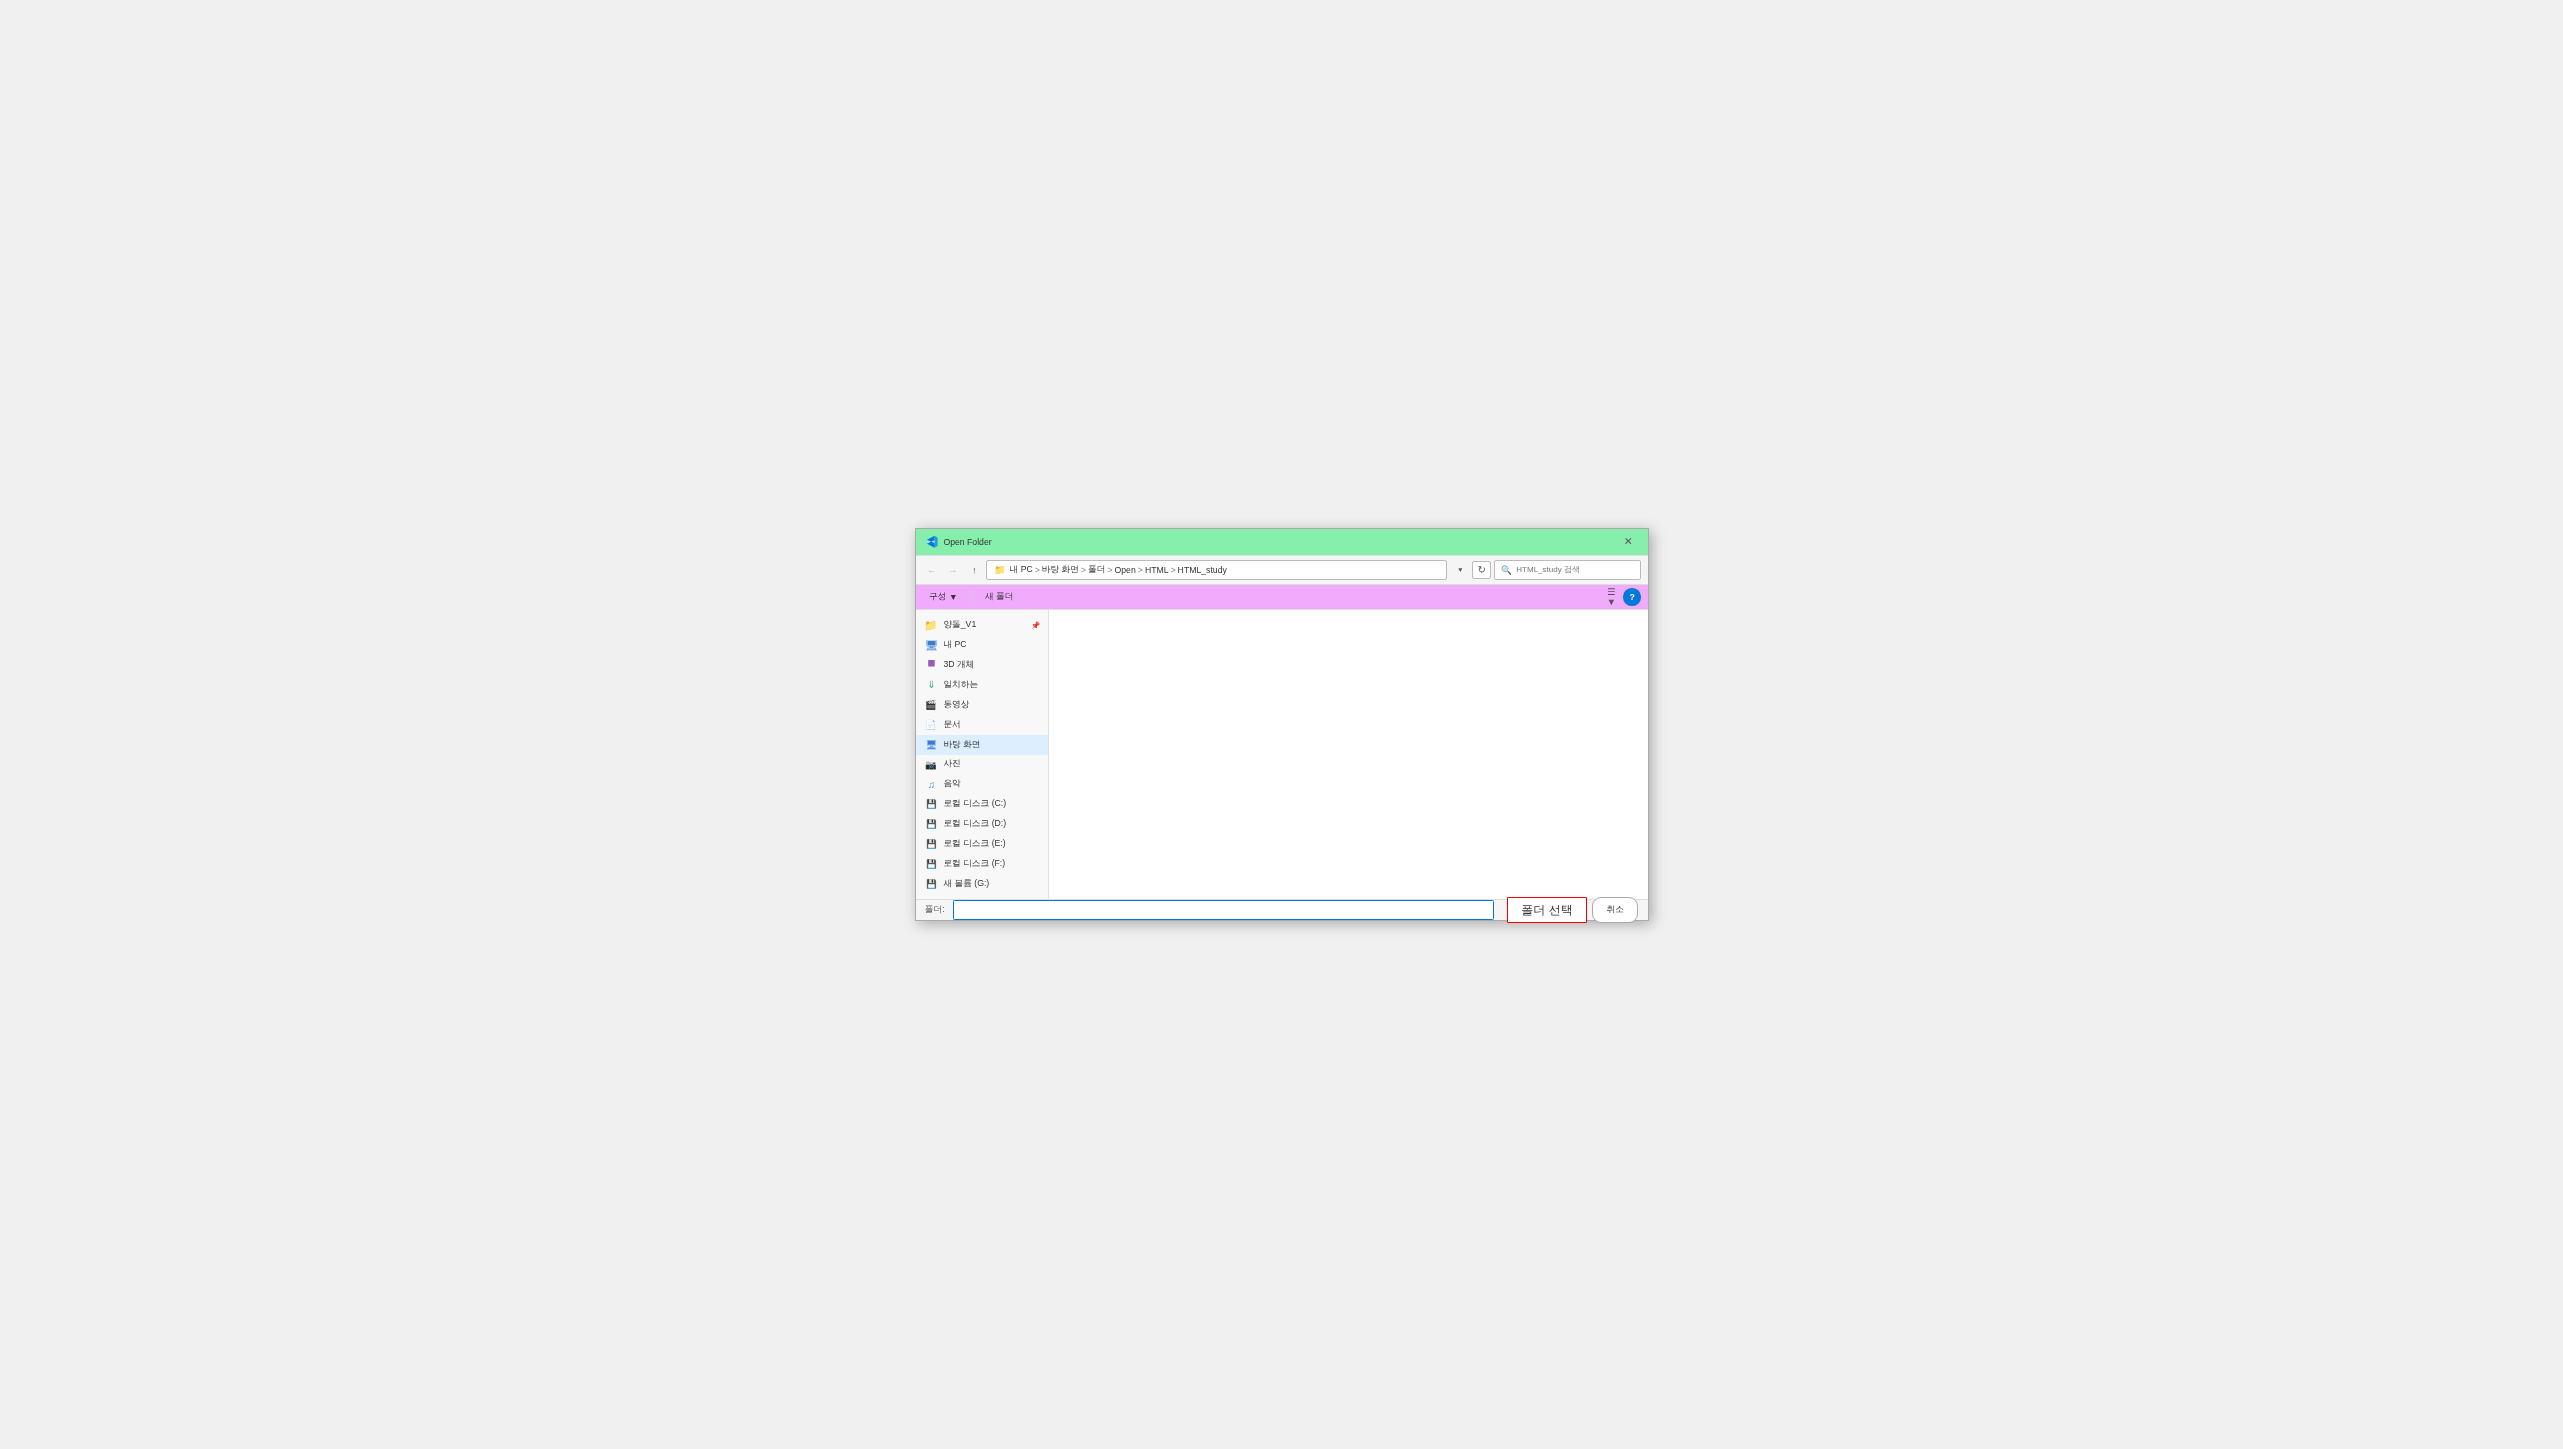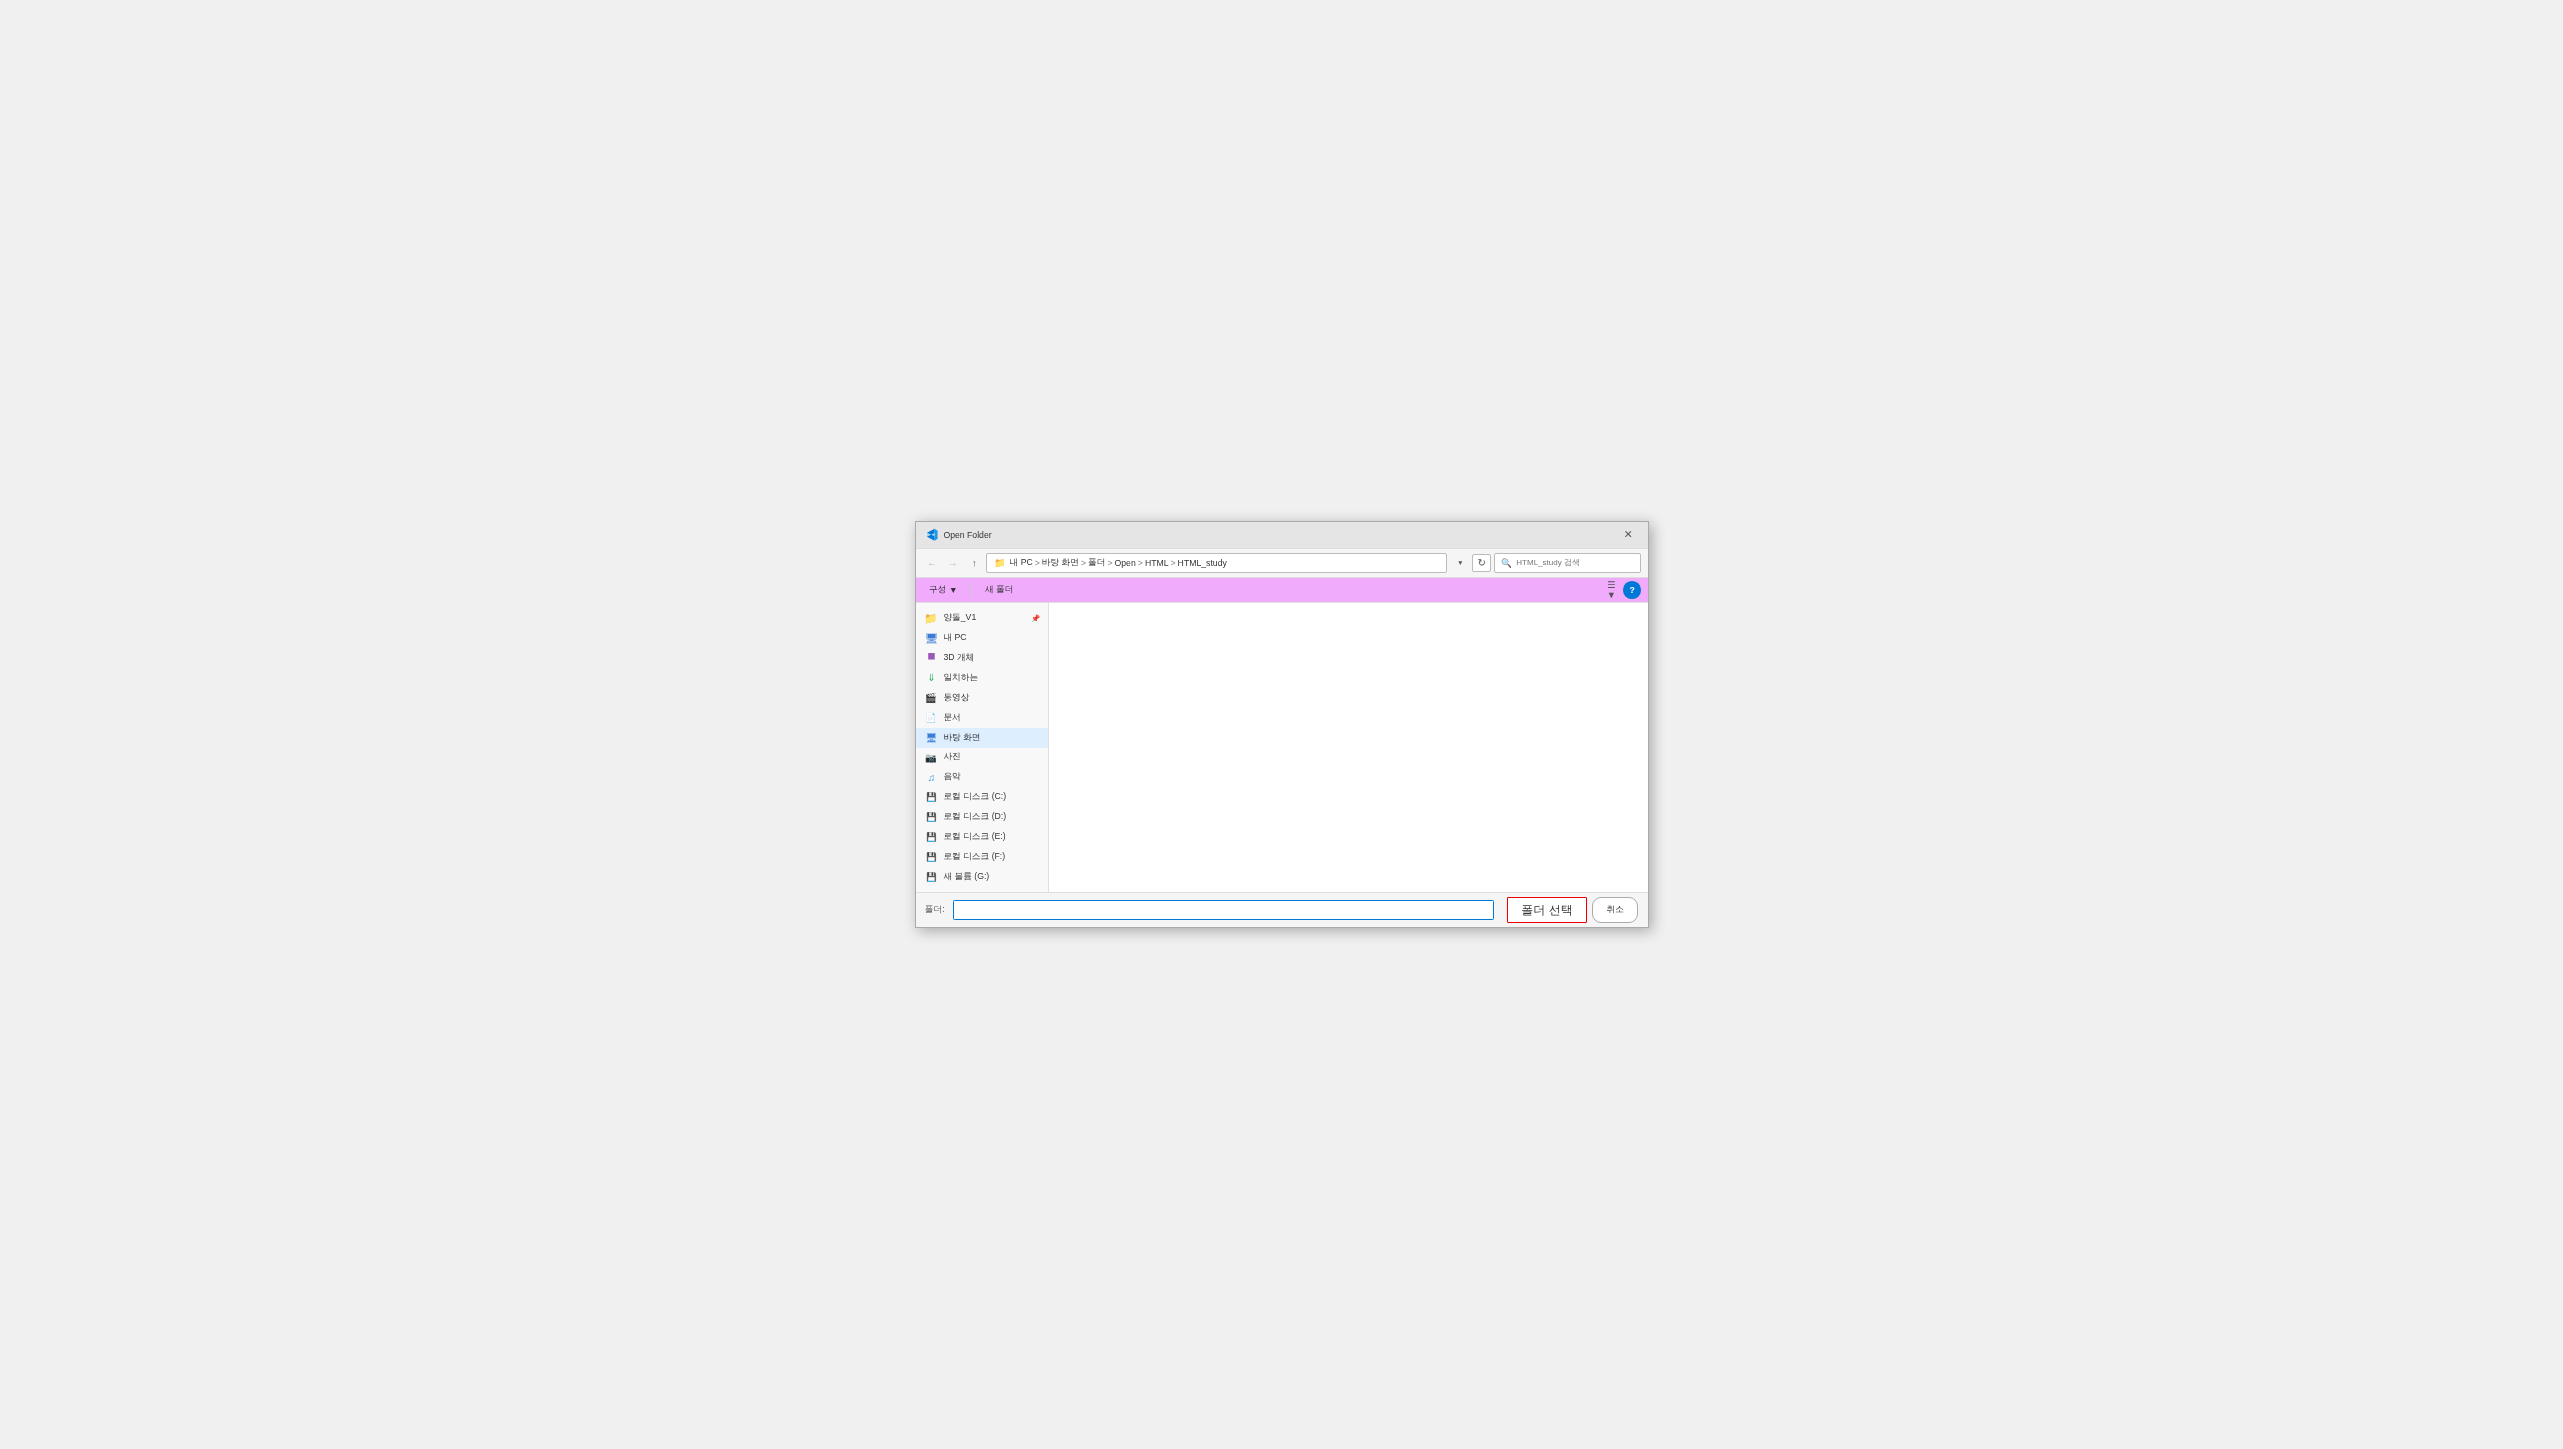--- a/index.html
+++ b/index.html
@@ -16,21 +16,21 @@
       background: #fff;
       border: 0.7px solid #aaa;
       box-shadow: 2.7px 2.7px 13.3px rgba(0,0,0,0.3);
       width: 734px;
       min-height: 387px;
       display: flex;
       flex-direction: column;
     }
     
     .title-bar {
-      background: #e5e5e5;
+      background: #86efac;
       border-bottom: 0.7px solid #ddd;
       display: flex;
       align-items: center;
       padding: 5.3px 9.3px;
       height: 27px;
       user-select: none;
     }
     .title-bar-icon {
       width: 13.3px;
       height: 13.3px;
@@ -300,21 +300,21 @@
     }
 
     
     .bottom-bar {
       border-top: 0.7px solid #ddd;
       background: #f5f5f5;
       padding: 5.3px 9.3px;
       display: flex;
       align-items: center;
       gap: 8px;
-      height: 35px;
+      height: 21px;
     }
     .folder-label {
       color: #555;
       font-size: 8.7px;
       white-space: nowrap;
     }
     .folder-input {
       flex: 1;
       border: 1px solid #0078d7;
       border-radius: 1.3px;

